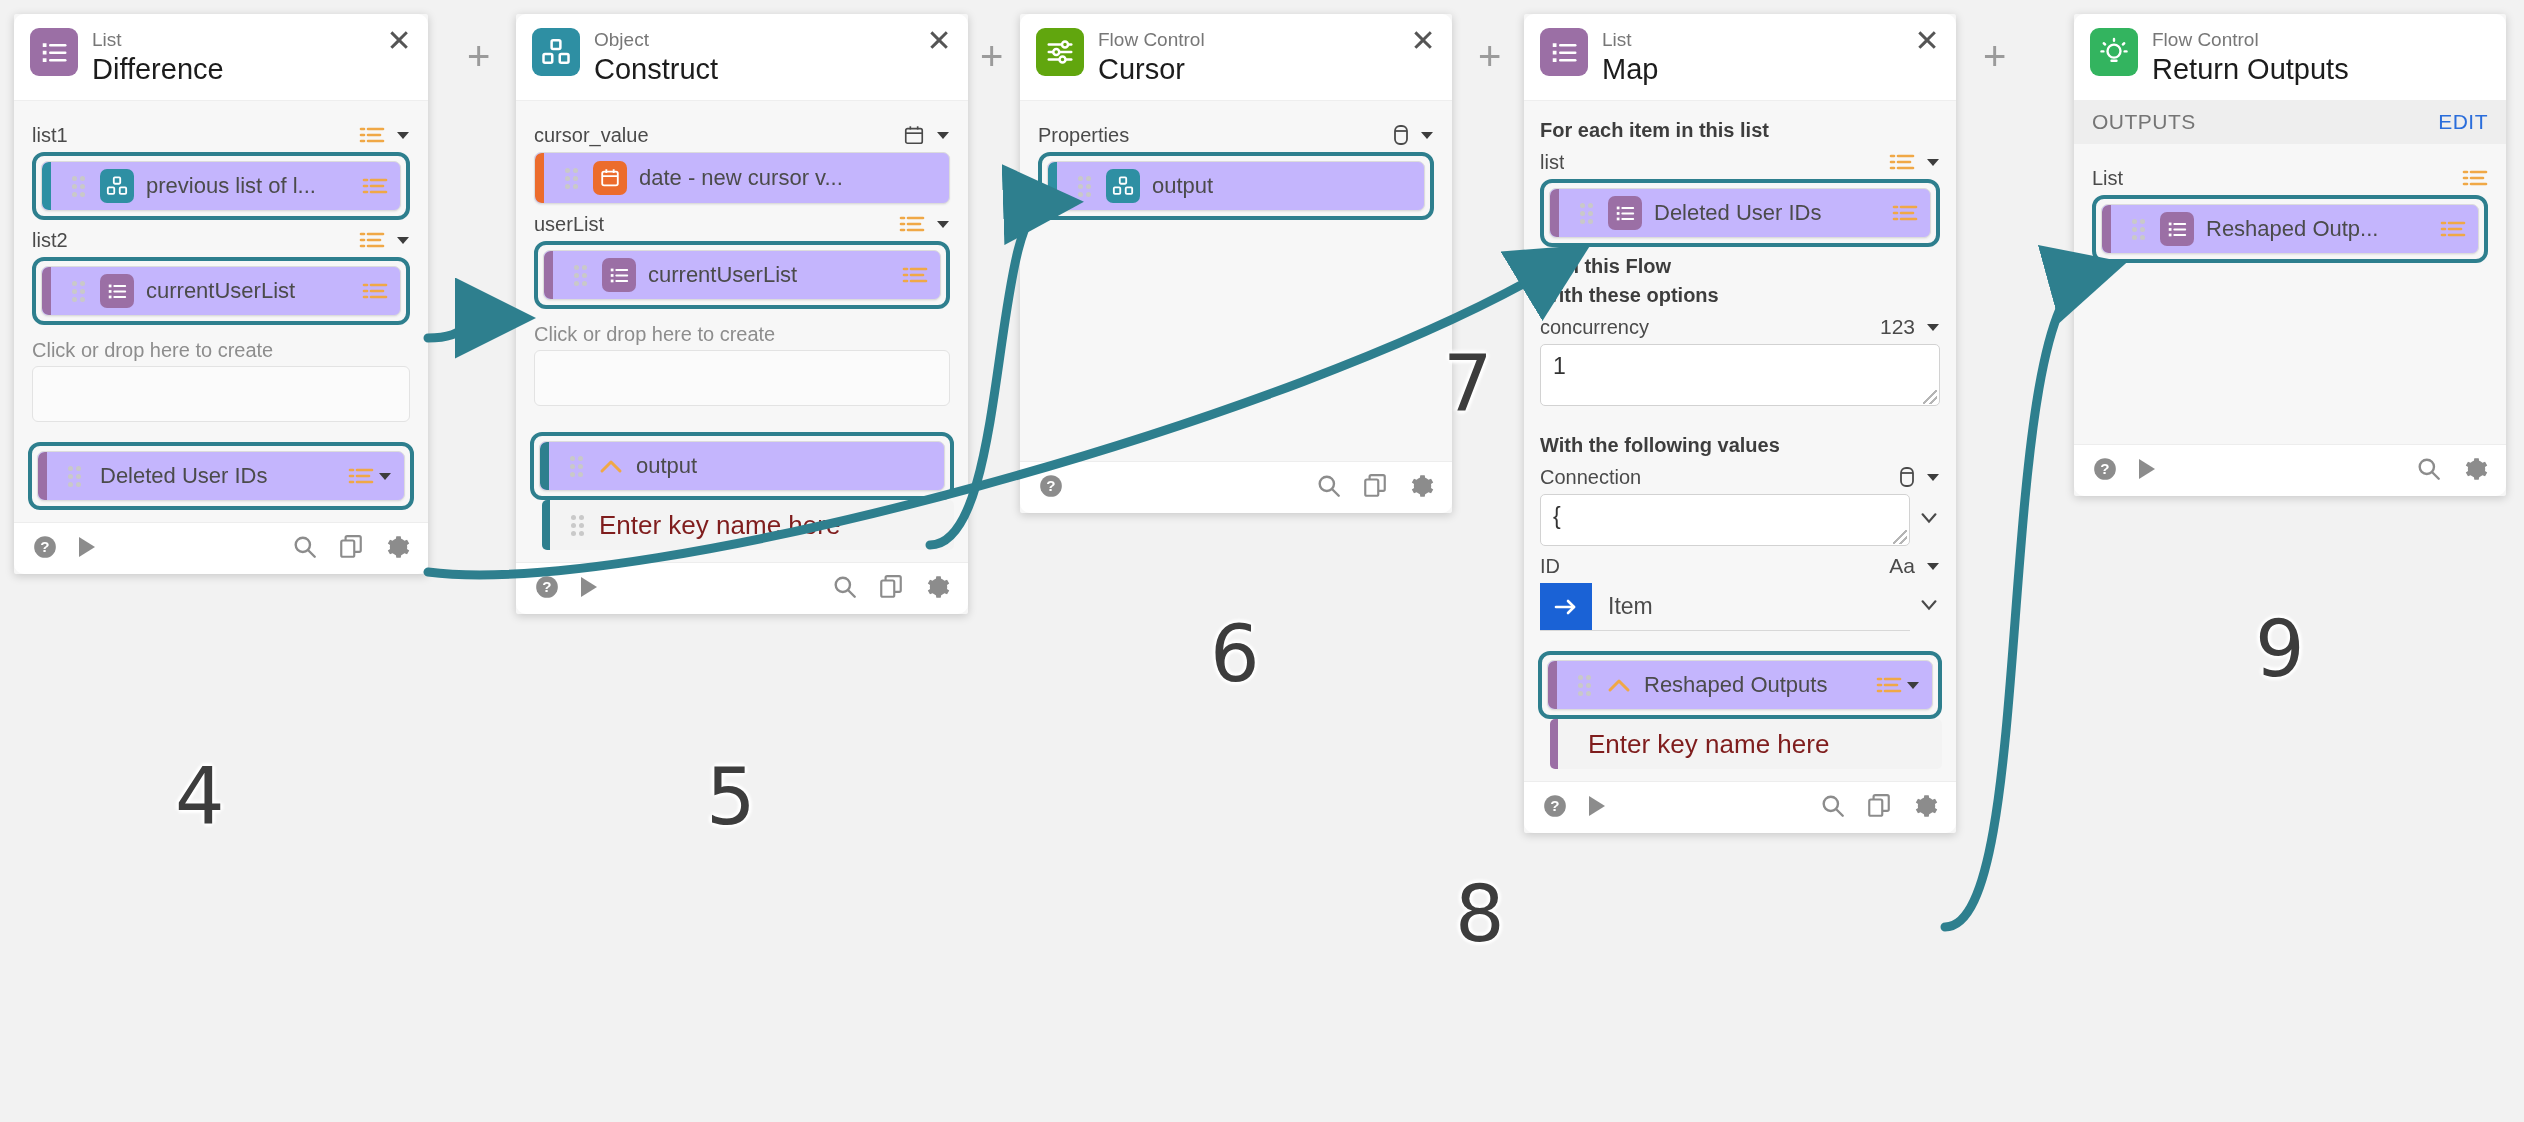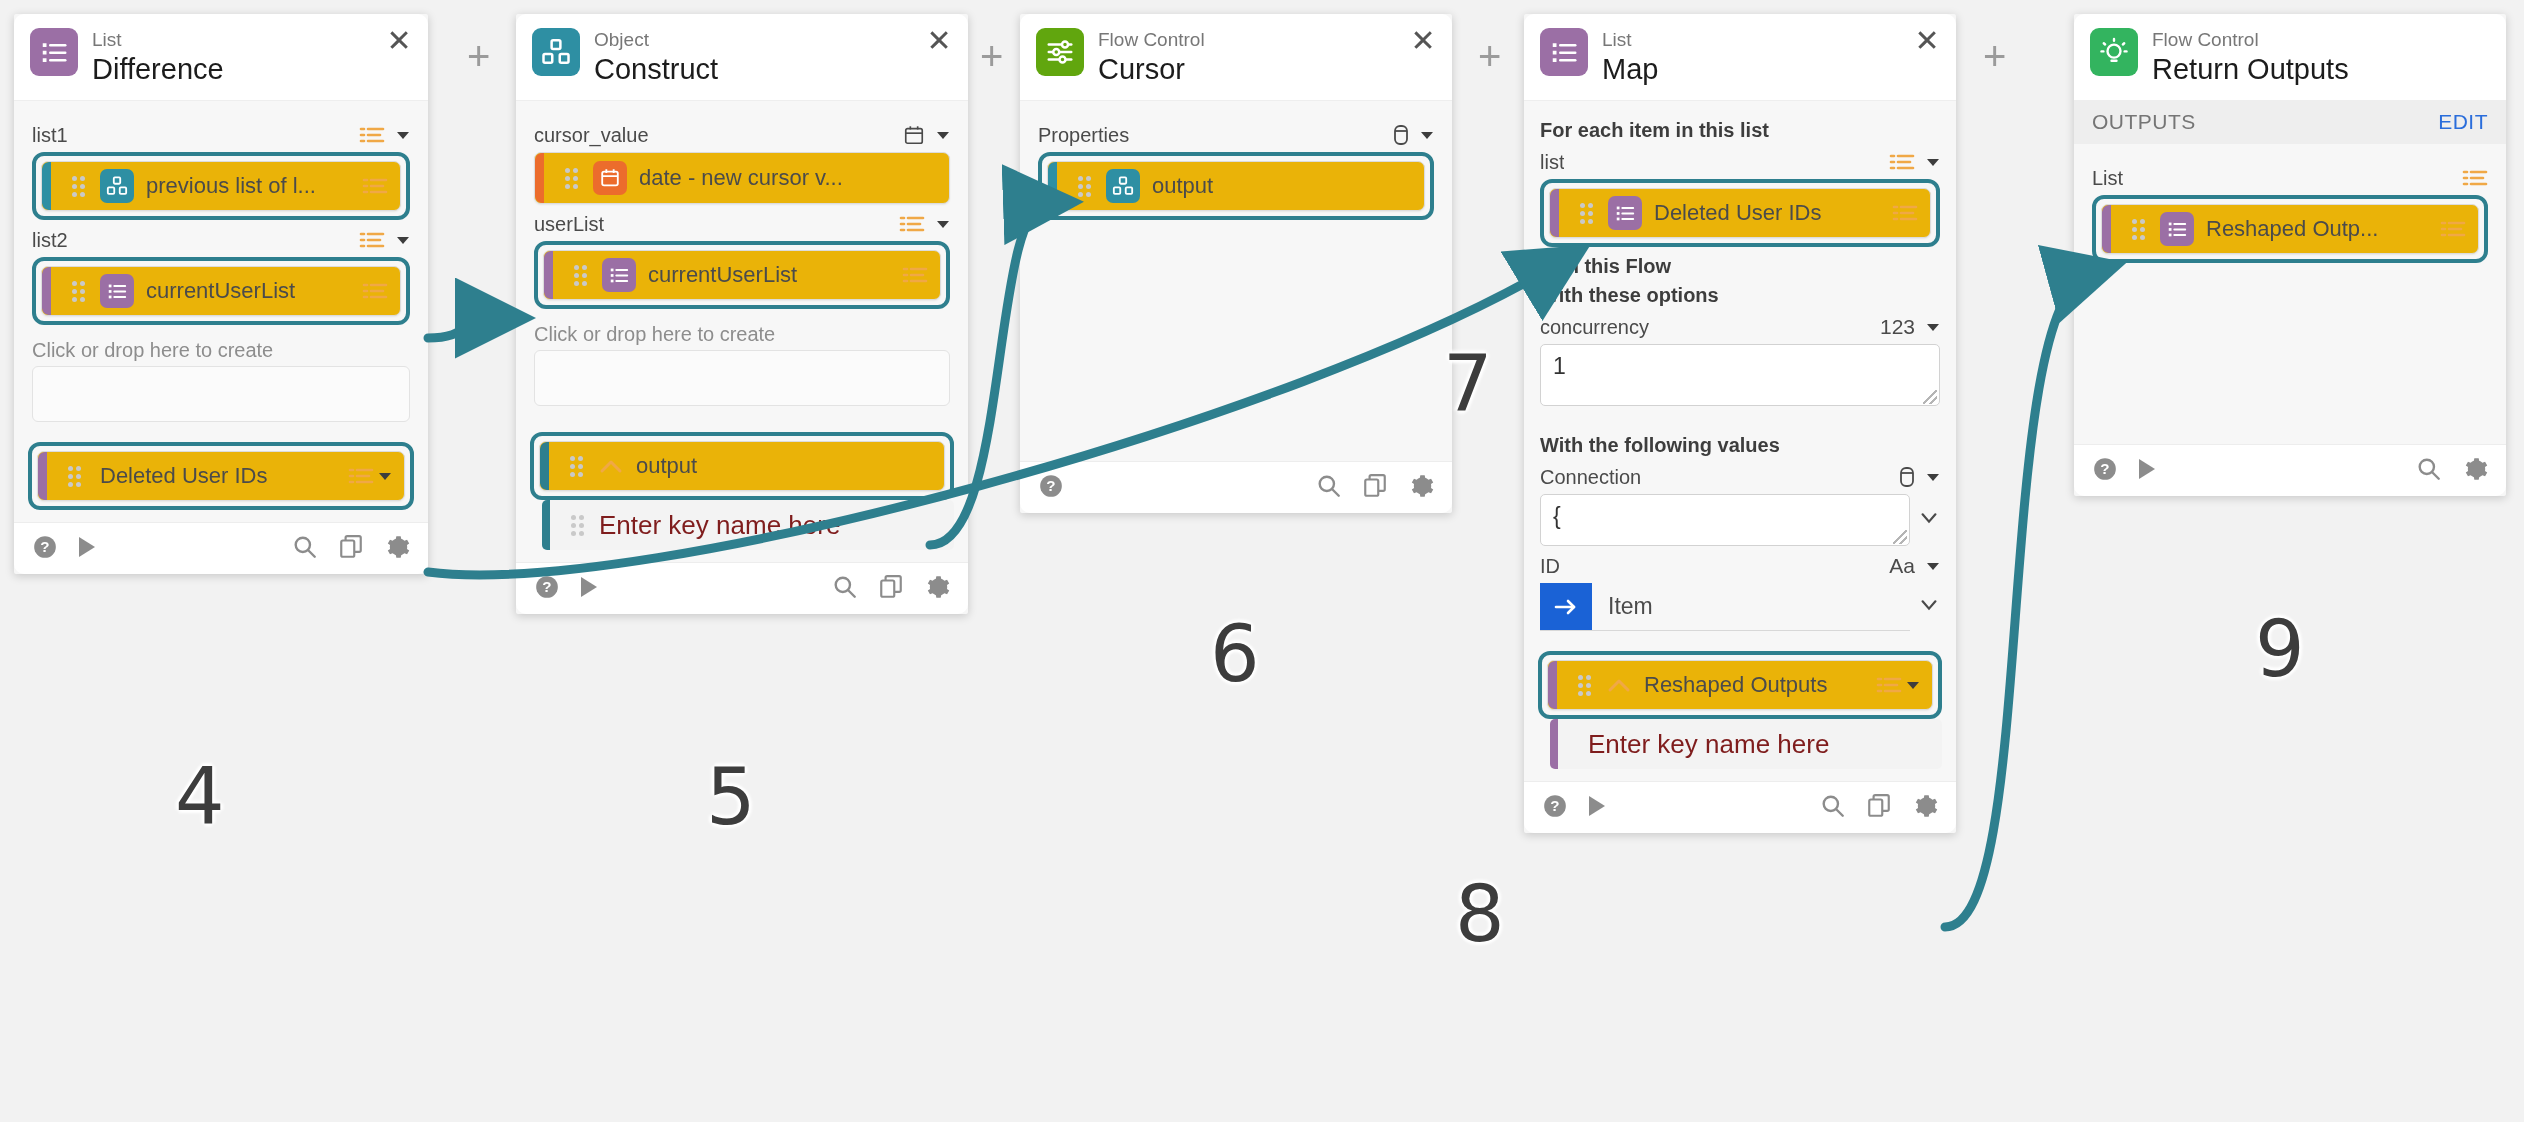--- a/index.html
+++ b/index.html
@@ -59,21 +59,21 @@
     display:flex; align-items:center; font-size:20px; color:#4a4a4a;
     margin:8px 0 5px 0; height:24px;
   }
   .fld-label .nm { white-space:nowrap; overflow:hidden; text-overflow:ellipsis;}
   .fld-label .tp { margin-left:auto; display:flex; align-items:center; gap:11px; }
   .section-label { font-size:20px; font-weight:bold; color:#3d3d3d; margin:6px 0 4px; }
 
   
   .chip-wrap { position:relative; margin-bottom:6px; }
   .chip {
-    background:#eab308; border:1px solid #dcdcdc; border-radius:7px;
+    background:#c4b5fd; border:1px solid #dcdcdc; border-radius:7px;
     height:52px; display:flex; align-items:center; gap:12px;
     padding:0 12px 0 0; overflow:hidden;
     box-shadow:0 1px 2px rgba(0,0,0,.07);
   }
   .chip .bar { width:9px; height:100%; flex:none; border-radius:7px 0 0 7px; }
   .grip {
     width:16px;height:20px;flex:none;margin-left:9px;
     display:grid; grid-template-columns:repeat(2,5px); grid-template-rows:repeat(3,5px);
     gap:3px;
   }

